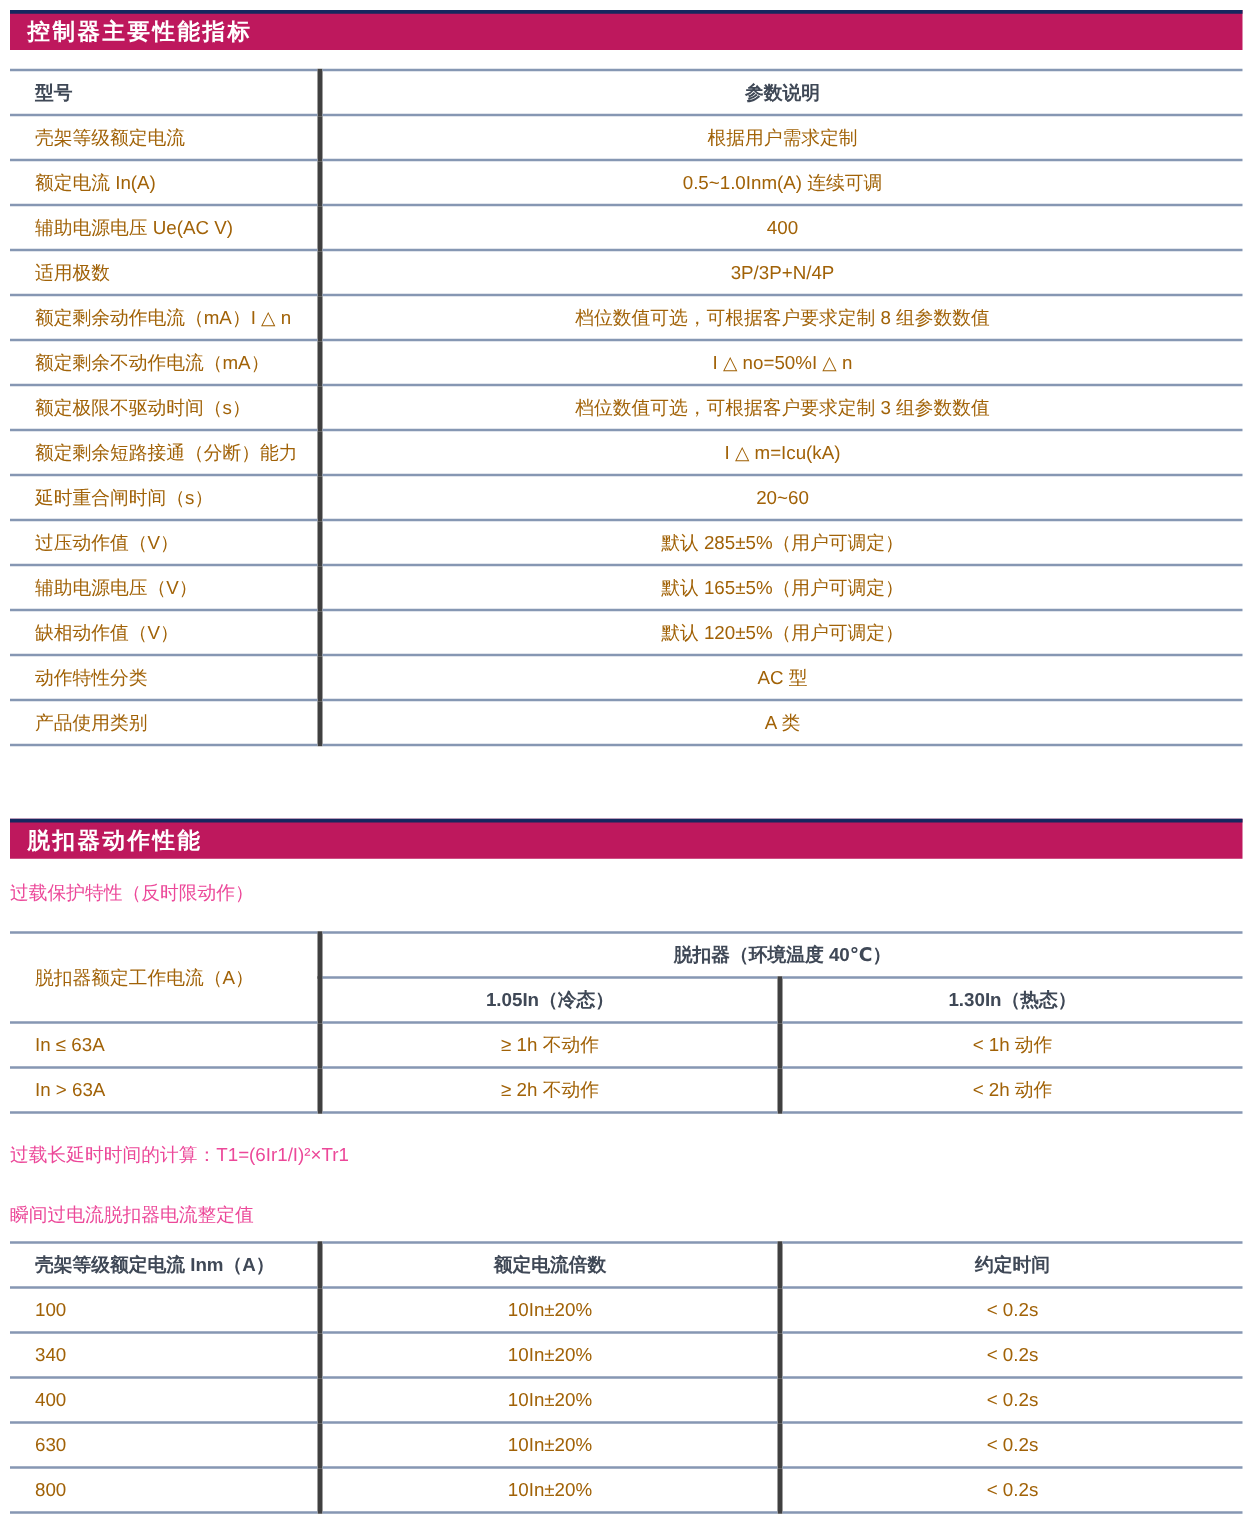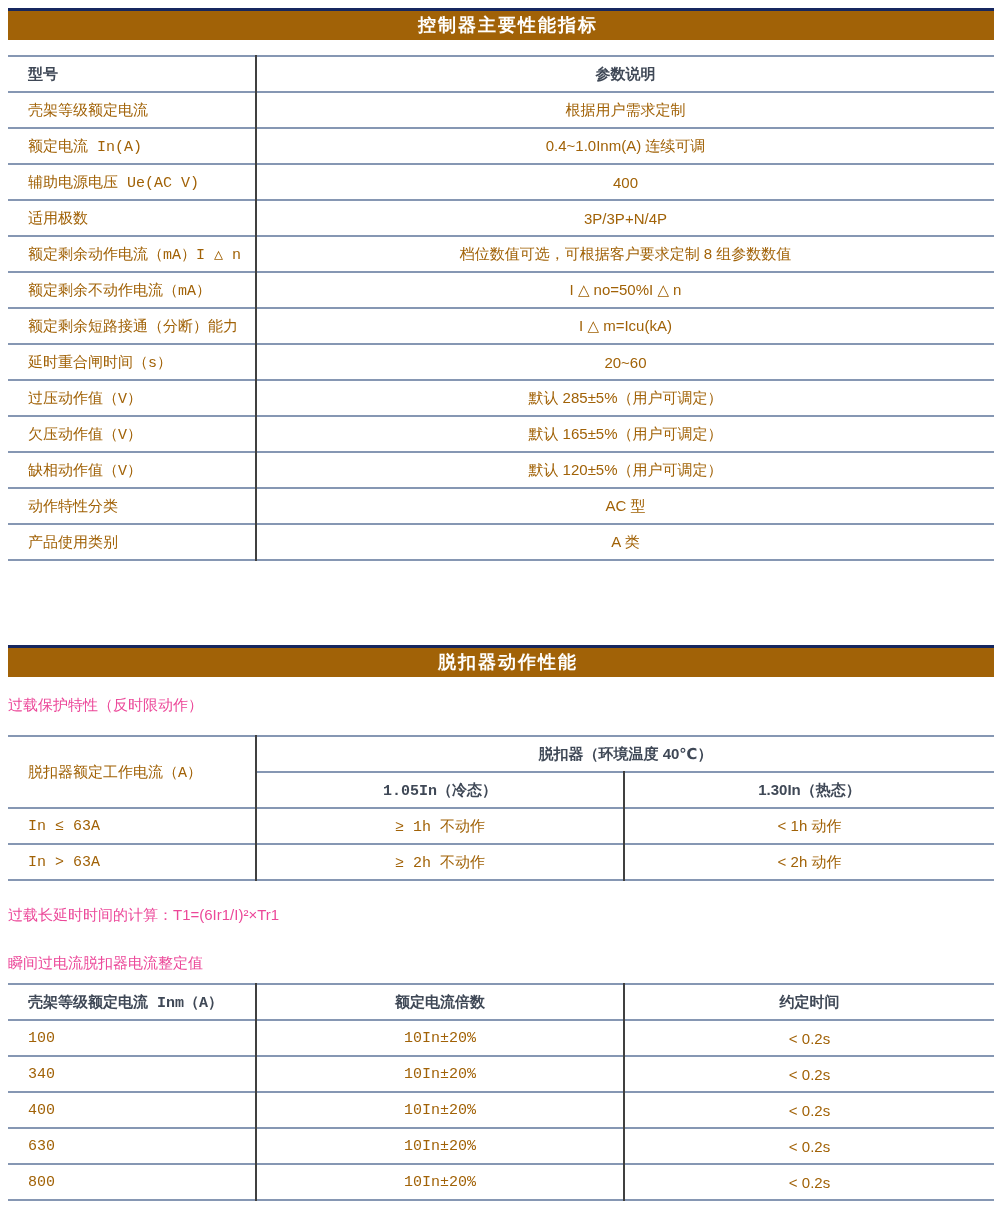--- a/index.html
+++ b/index.html
@@ -12,33 +12,32 @@
     height: 1213px;
     font-family: "Liberation Sans", "DejaVu Sans", sans-serif;
     color: #5b6370;
     overflow: hidden;
   }
   .page {
     padding: 0 6px 0 8px;
   }
   
   .section-bar {
-    background: #a16207;
+    background: #be185d;
     border-top: 3px solid #16275f;
     height: 29px;
     line-height: 29px;
     color: #ffffff;
     font-size: 18px;
     font-weight: bold;
     padding-left: 14px;
     letter-spacing: 2px;
-    text-align: center;
   }
   .bar1 { margin-top: 8px; }
-  .bar2 { margin-top: 84px; }
+  .bar2 { margin-top: 58px; }
 
   
   table.spec {
     width: 100%;
     border-collapse: collapse;
     border-top: 2px solid #8697b3;
     table-layout: fixed;
   }
   table.spec tr {
     border-bottom: 2px solid #8697b3;
@@ -54,22 +53,21 @@
   }
   table.spec th {
     color: #3f4856;
     font-weight: bold;
   }
   .lbl {
     text-align: left !important;
     padding-left: 20px !important;
   }
   .vdiv {
-    border-right: 2px solid #404040;
-    font-family: Liberation Mono, monospace;
+    border-right: 4px solid #404040;
   }
   .t1 { margin-top: 15px; }
   .t2 { margin-top: 20px; }
   .t3 { margin-top: 10px; }
 
   .subnote {
     font-size: 15px;
     color: #ec4899;
     line-height: 20px;
   }
@@ -95,52 +93,56 @@
         <th>参数说明</th>
       </tr>
     </thead>
     <tbody id="t1-body">
         <tr>
           <td class="lbl vdiv">壳架等级额定电流</td>
           <td>根据用户需求定制</td>
         </tr>
         <tr>
           <td class="lbl vdiv">额定电流 In(A)</td>
-          <td>0.4~1.0Inm(A) 连续可调</td>
+          <td>0.5~1.0Inm(A) 连续可调</td>
         </tr>
         <tr>
           <td class="lbl vdiv">辅助电源电压 Ue(AC V)</td>
           <td>400</td>
         </tr>
         <tr>
           <td class="lbl vdiv">适用极数</td>
           <td>3P/3P+N/4P</td>
         </tr>
         <tr>
           <td class="lbl vdiv">额定剩余动作电流（mA）I △ n</td>
           <td>档位数值可选，可根据客户要求定制 8 组参数数值</td>
         </tr>
         <tr>
           <td class="lbl vdiv">额定剩余不动作电流（mA）</td>
           <td>I △ no=50%I △ n</td>
         </tr>
         <tr>
+          <td class="lbl vdiv">额定极限不驱动时间（s）</td>
+          <td>档位数值可选，可根据客户要求定制 3 组参数数值</td>
+        </tr>
+        <tr>
           <td class="lbl vdiv">额定剩余短路接通（分断）能力</td>
           <td>I △ m=Icu(kA)</td>
         </tr>
         <tr>
           <td class="lbl vdiv">延时重合闸时间（s）</td>
           <td>20~60</td>
         </tr>
         <tr>
           <td class="lbl vdiv">过压动作值（V）</td>
           <td>默认 285±5%（用户可调定）</td>
         </tr>
         <tr>
-          <td class="lbl vdiv">欠压动作值（V）</td>
+          <td class="lbl vdiv">辅助电源电压（V）</td>
           <td>默认 165±5%（用户可调定）</td>
         </tr>
         <tr>
           <td class="lbl vdiv">缺相动作值（V）</td>
           <td>默认 120±5%（用户可调定）</td>
         </tr>
         <tr>
           <td class="lbl vdiv">动作特性分类</td>
           <td>AC 型</td>
         </tr>

